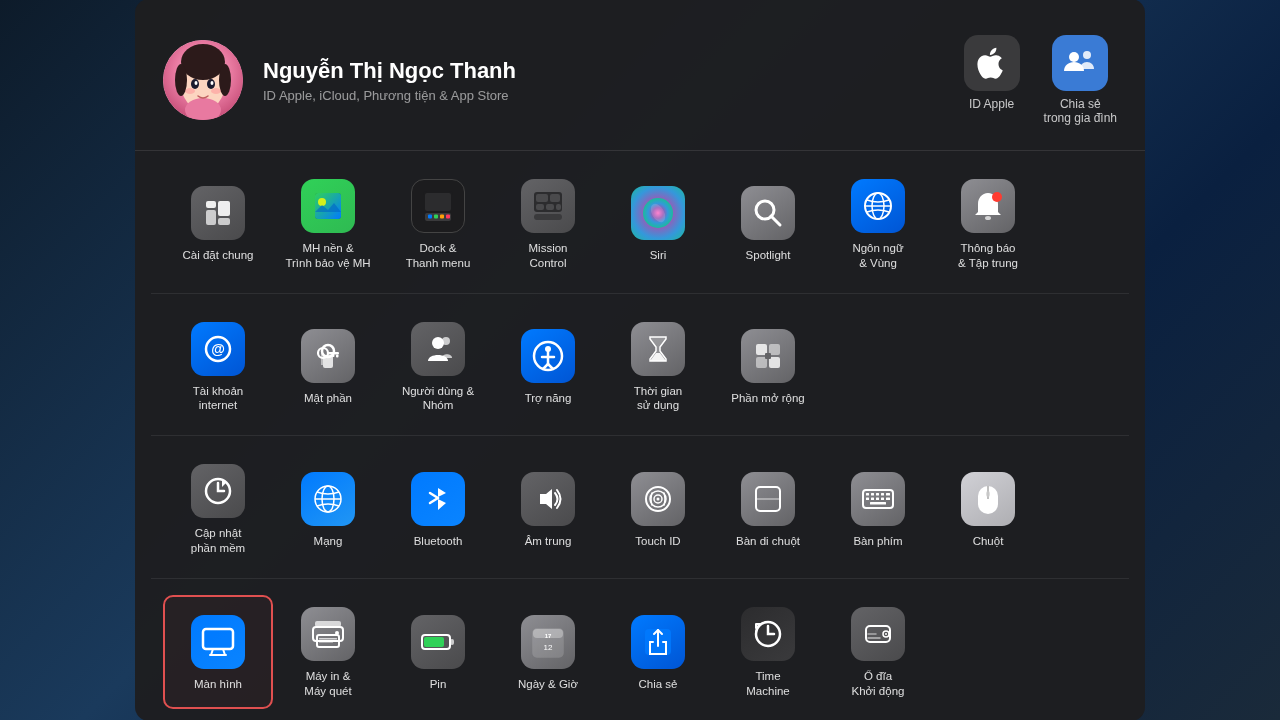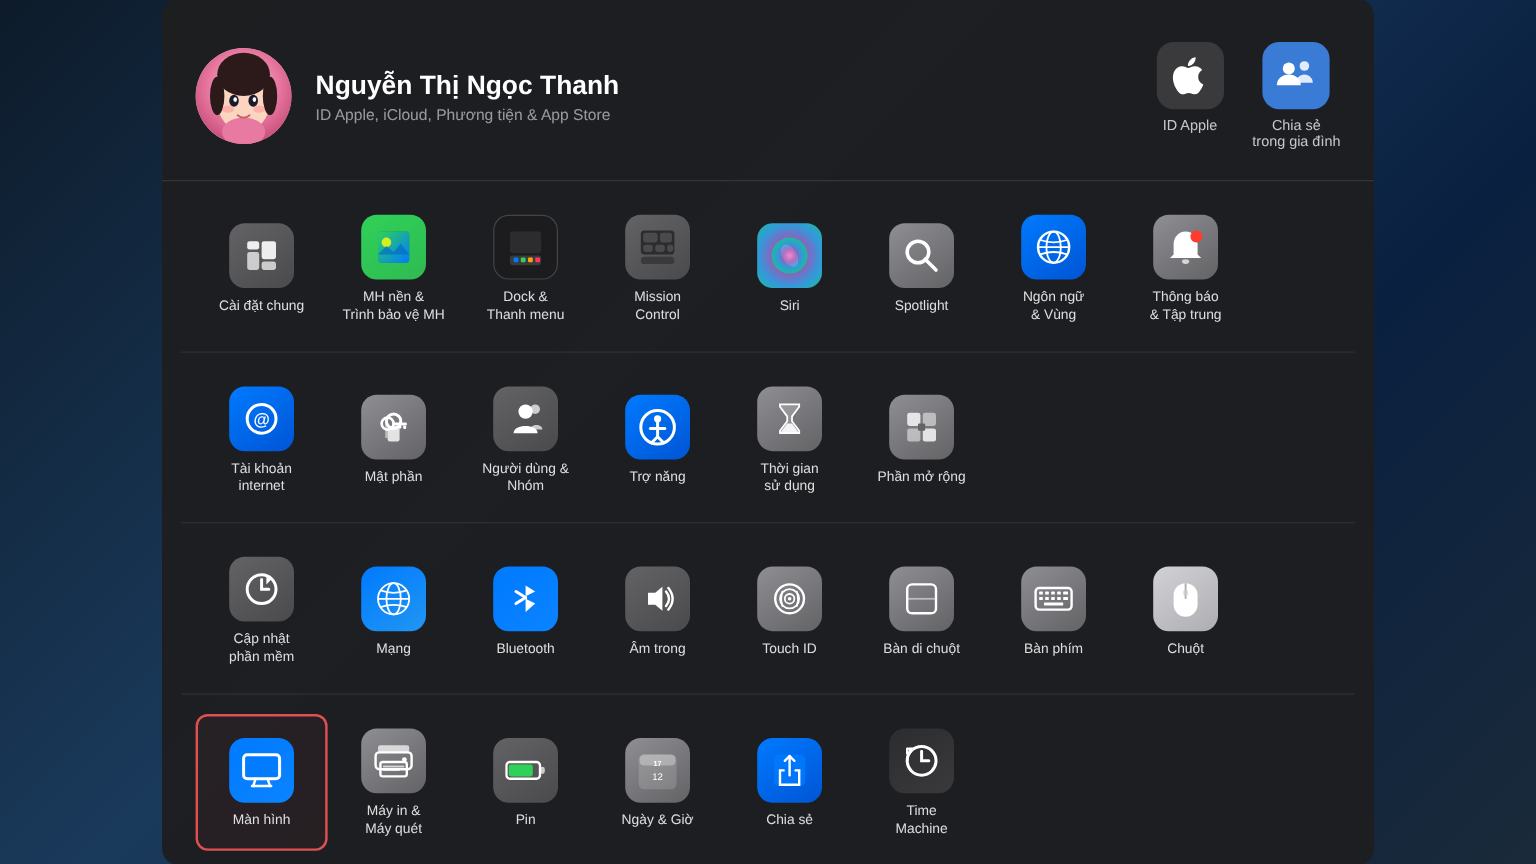--- a/index.html
+++ b/index.html
@@ -484,21 +484,21 @@
         </div>
 
         <div class="grid-item">
           <div class="icon-box ic-sound">
             <svg width="32" height="32" viewBox="0 0 32 32" fill="white" xmlns="http://www.w3.org/2000/svg">
               <path d="M8 11 L14 11 L20 6 L20 26 L14 21 L8 21 Z" fill="white"></path>
               <path d="M23 10 Q28 16 23 22" stroke="white" stroke-width="2" fill="none" stroke-linecap="round"></path>
               <path d="M25 7 Q32 16 25 25" stroke="white" stroke-width="2" fill="none" stroke-linecap="round"></path>
             </svg>
           </div>
-          <div class="item-label">Âm trong</div>
+          <div class="item-label">Âm trung</div>
         </div>
 
         <div class="grid-item">
           <div class="icon-box ic-touchid">
             <svg width="32" height="32" viewBox="0 0 32 32" fill="none" xmlns="http://www.w3.org/2000/svg">
               <circle cx="16" cy="16" r="12" stroke="white" stroke-width="2"></circle>
               <circle cx="16" cy="16" r="8" stroke="white" stroke-width="1.5"></circle>
               <circle cx="16" cy="16" r="4" stroke="white" stroke-width="1.5"></circle>
               <circle cx="16" cy="16" r="1.5" fill="white"></circle>
 
@@ -623,18 +623,31 @@
             <svg width="32" height="32" viewBox="0 0 32 32" fill="white" xmlns="http://www.w3.org/2000/svg">
               <circle cx="16" cy="16" r="12" fill="none" stroke="white" stroke-width="2.5"></circle>
               <path d="M16 8 L16 16 L22 16" stroke="white" stroke-width="2.5" stroke-linecap="round" fill="none"></path>
               <path d="M8 6 Q4 10 4 16" stroke="white" stroke-width="2" fill="none" stroke-linecap="round"></path>
               <path d="M4 10 L4 6 L8 6" stroke="white" stroke-width="2" fill="none" stroke-linecap="round" stroke-linejoin="round"></path>
             </svg>
           </div>
           <div class="item-label">Time<br>Machine</div>
         </div>
 
+        <div class="grid-item">
+          <div class="icon-box ic-startup">
+            <svg width="32" height="32" viewBox="0 0 32 32" fill="white" xmlns="http://www.w3.org/2000/svg">
+
+              <rect x="4" y="8" width="24" height="16" rx="4" fill="none" stroke="white" stroke-width="2"></rect>
+              <circle cx="24" cy="16" r="3" fill="none" stroke="white" stroke-width="1.5"></circle>
+              <circle cx="24" cy="16" r="1" fill="white"></circle>
+              <line x1="6" y1="20" x2="18" y2="20" stroke="white" stroke-width="1.5" stroke-linecap="round" opacity="0.6"></line>
+              <line x1="6" y1="16" x2="14" y2="16" stroke="white" stroke-width="1.5" stroke-linecap="round" opacity="0.5"></line>
+            </svg>
+          </div>
+          <div class="item-label">Ổ đĩa<br>Khởi động</div>
+        </div>
 
       </div>
     </div>
 
   </div>
 </div>
 
 </body></html>

